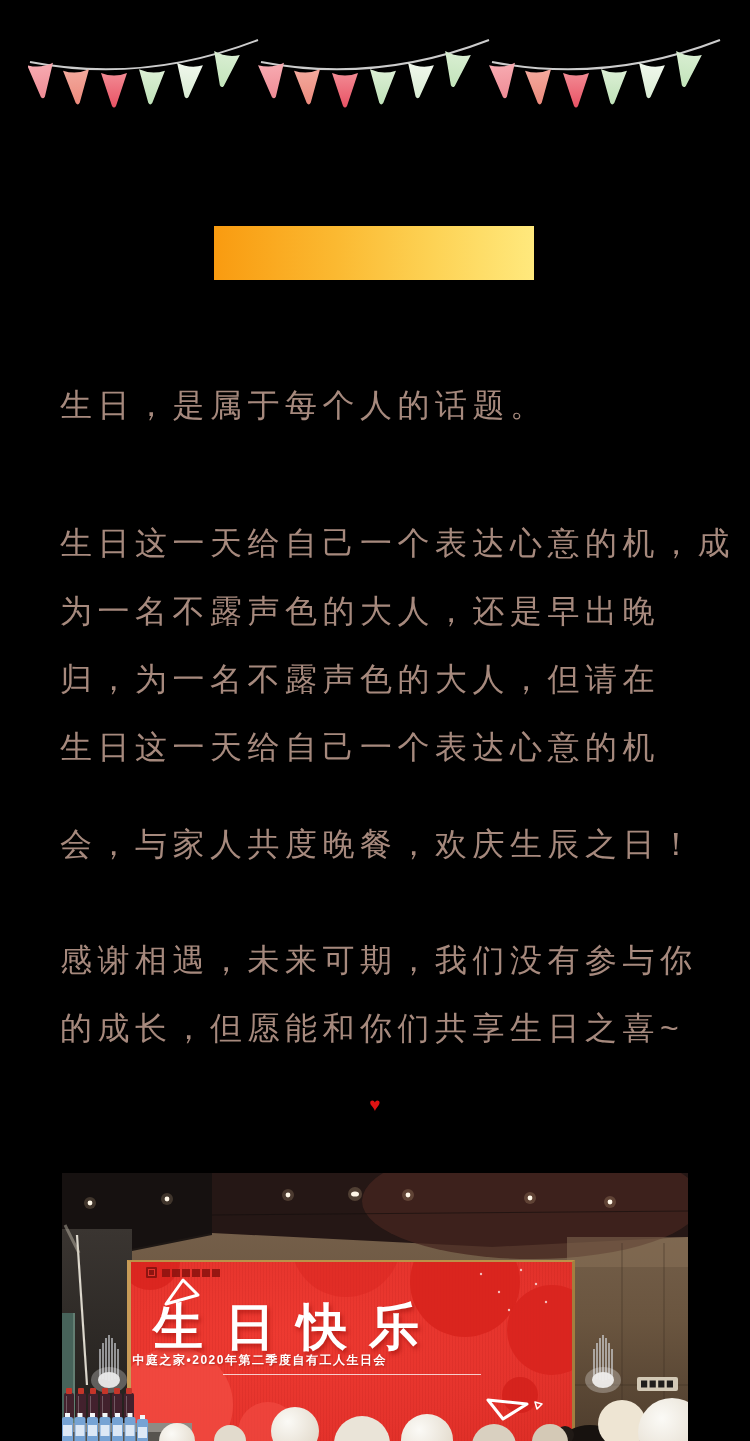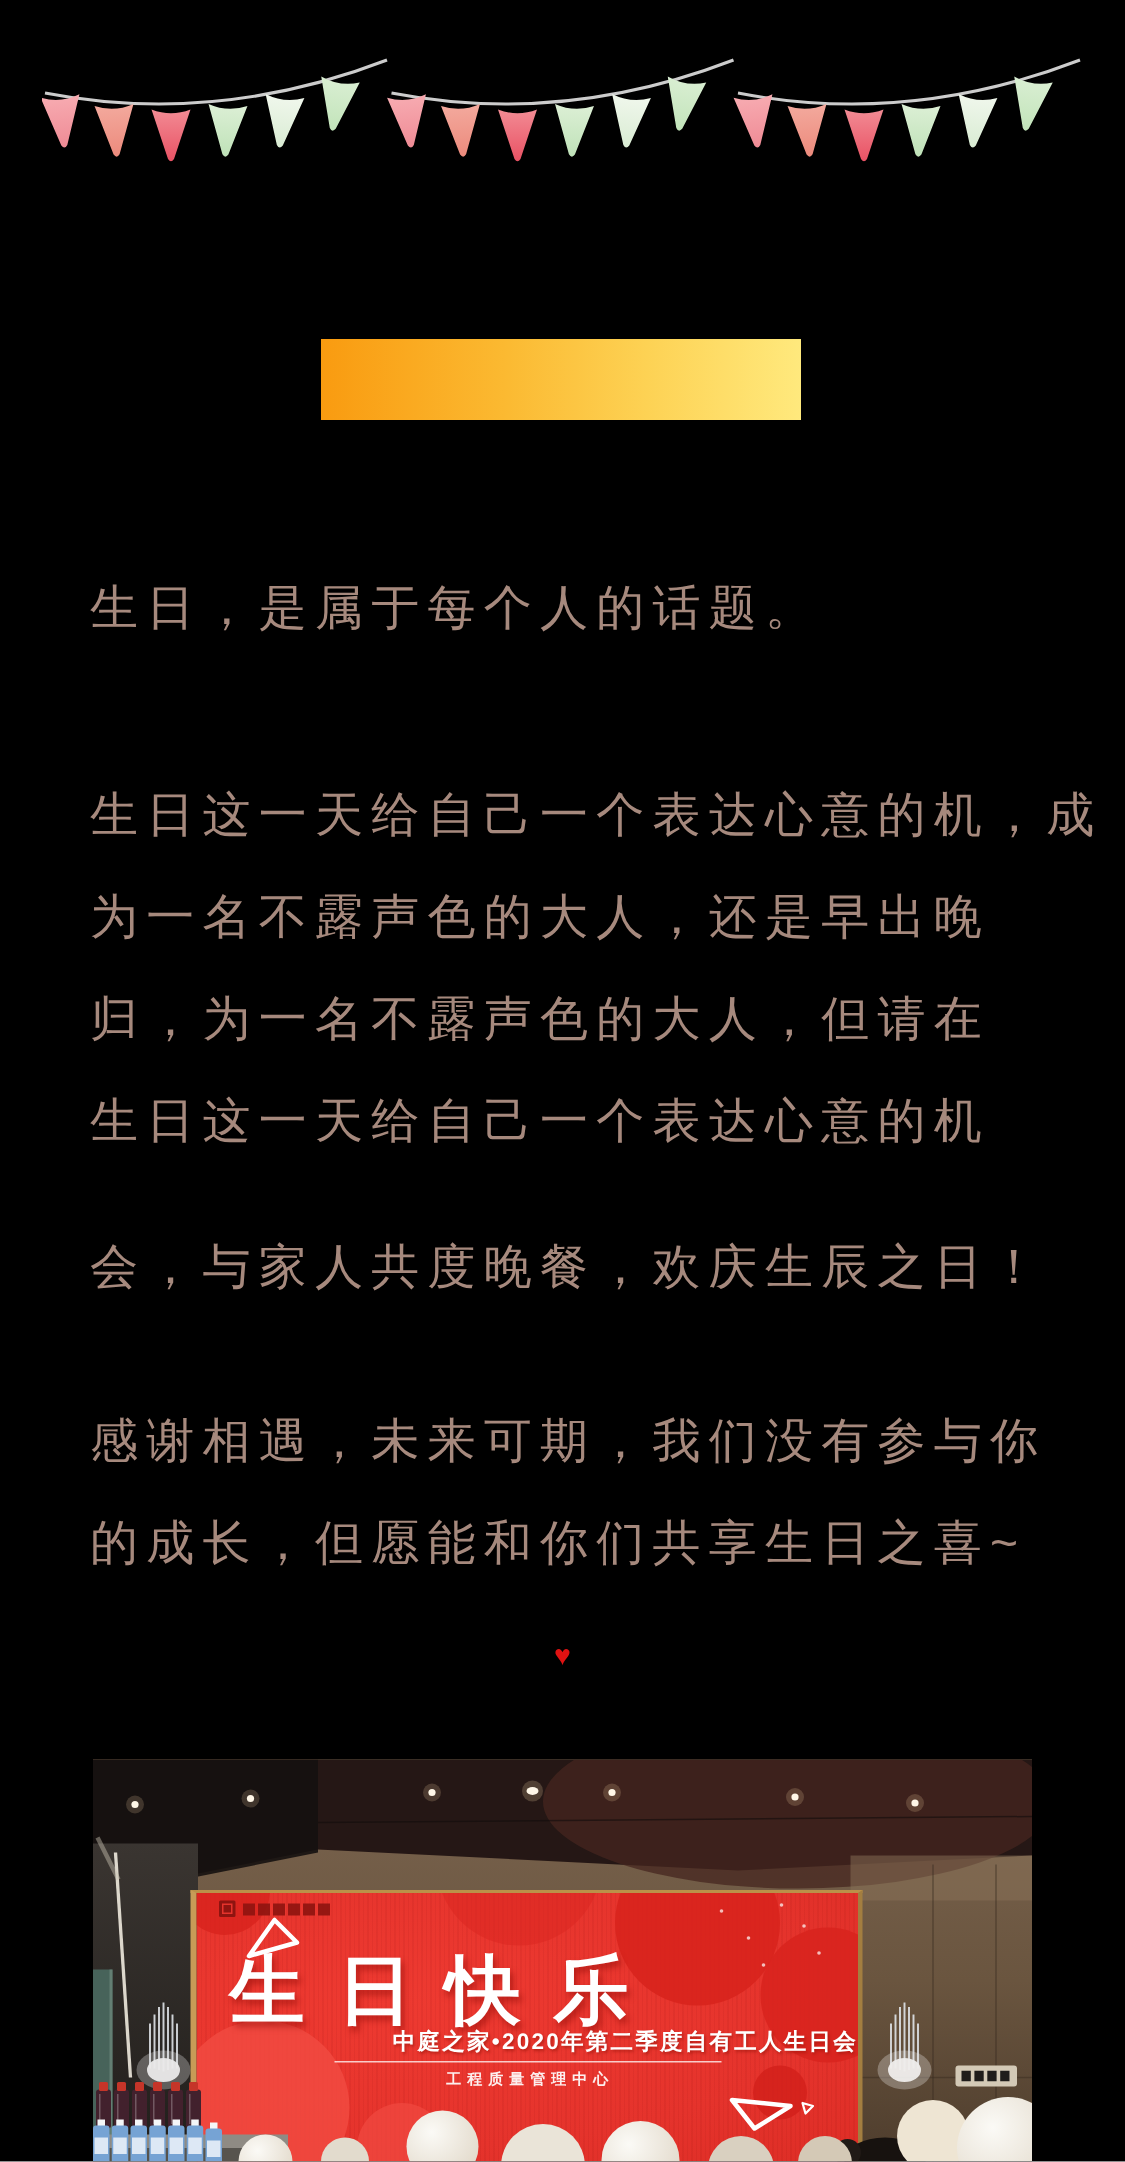--- a/index.html
+++ b/index.html
@@ -23,22 +23,22 @@
   .screen{position:absolute;left:65px;top:87px;width:448px;height:181px;box-sizing:border-box;
           border-left:4px solid #c79b57;border-top:2px solid #bb9149;border-right:3px solid #a37e40;
           overflow:hidden;
           background:
             repeating-linear-gradient(90deg,rgba(120,0,0,.07) 0 1px,rgba(255,255,255,0) 1px 3px),
             radial-gradient(120% 100% at 30% 40%, #ee3a31 0%, #e5332c 55%, #d92a22 100%);}
   .screen .deco{position:absolute;left:0;top:0;}
   .s-title{position:absolute;top:32px;left:0;width:100%;text-align:left;color:#ffffff;
            font-weight:bold;font-size:50px;letter-spacing:22px;padding-left:22px;box-sizing:border-box;
            text-shadow:2px 3px 4px rgba(140,10,5,.5);font-family:"DejaVu Sans",sans-serif;white-space:nowrap;}
-  .s-sub{position:absolute;top:90px;left:0;width:100%;text-align:right;color:#ffffff;
-         font-weight:bold;font-size:15px;letter-spacing:1.5px;padding-left:1.5px;box-sizing:border-box;
+  .s-sub{position:absolute;top:90px;left:0;width:100%;text-align:left;color:#ffffff;
+         font-weight:bold;font-size:12px;letter-spacing:1.5px;padding-left:1.5px;box-sizing:border-box;
          text-shadow:1px 1px 2px rgba(150,20,10,.6);white-space:nowrap;}
   .s-div{position:absolute;top:112px;left:50%;transform:translateX(-50%);width:258px;height:1px;
          background:rgba(255,255,255,.75);}
   .s-org{position:absolute;top:117px;left:0;width:100%;text-align:center;color:#ffffff;opacity:.92;
          font-weight:bold;font-size:10px;letter-spacing:4px;padding-left:4px;box-sizing:border-box;}
   .s-date{position:absolute;top:130px;left:0;width:100%;text-align:center;color:#ffffff;opacity:.92;
           font-size:10px;letter-spacing:2px;}
 </style>
 </head>
 <body>
@@ -228,21 +228,20 @@
           <path d="M35,42 L67,33 L52,18 Z" stroke="#ffffff" stroke-width="3" fill="none" stroke-linejoin="round"></path>
         </g>
         <g>
           <path d="M357,138 L396,142 L372,157 Z" stroke="#ffffff" stroke-width="3" fill="none" stroke-linejoin="round"></path>
           <path d="M404,140 l7,2 -5,5 z" stroke="#ffffff" stroke-width="1.5" fill="none" stroke-linejoin="round"></path>
         </g>
       </svg>
       <div class="s-title">生日快乐</div>
       <div class="s-sub">中庭之家•2020年第二季度自有工人生日会</div>
       <div class="s-div"></div>
-      <div class="s-org">工程质量管理中心</div>
     </div>
 
     <svg width="626" height="268" viewBox="0 0 626 268" style="z-index:5">
       <defs>
         <radialGradient id="bg1" cx="0.35" cy="0.3" r="0.9">
           <stop offset="0" stop-color="#fbfaf6"></stop>
             <stop offset="1" stop-color="#ddd3c2"></stop>
         </radialGradient>
         <g id="btl">
           <rect x="0" y="5" width="10" height="26" rx="2" fill="#42212d"></rect>

